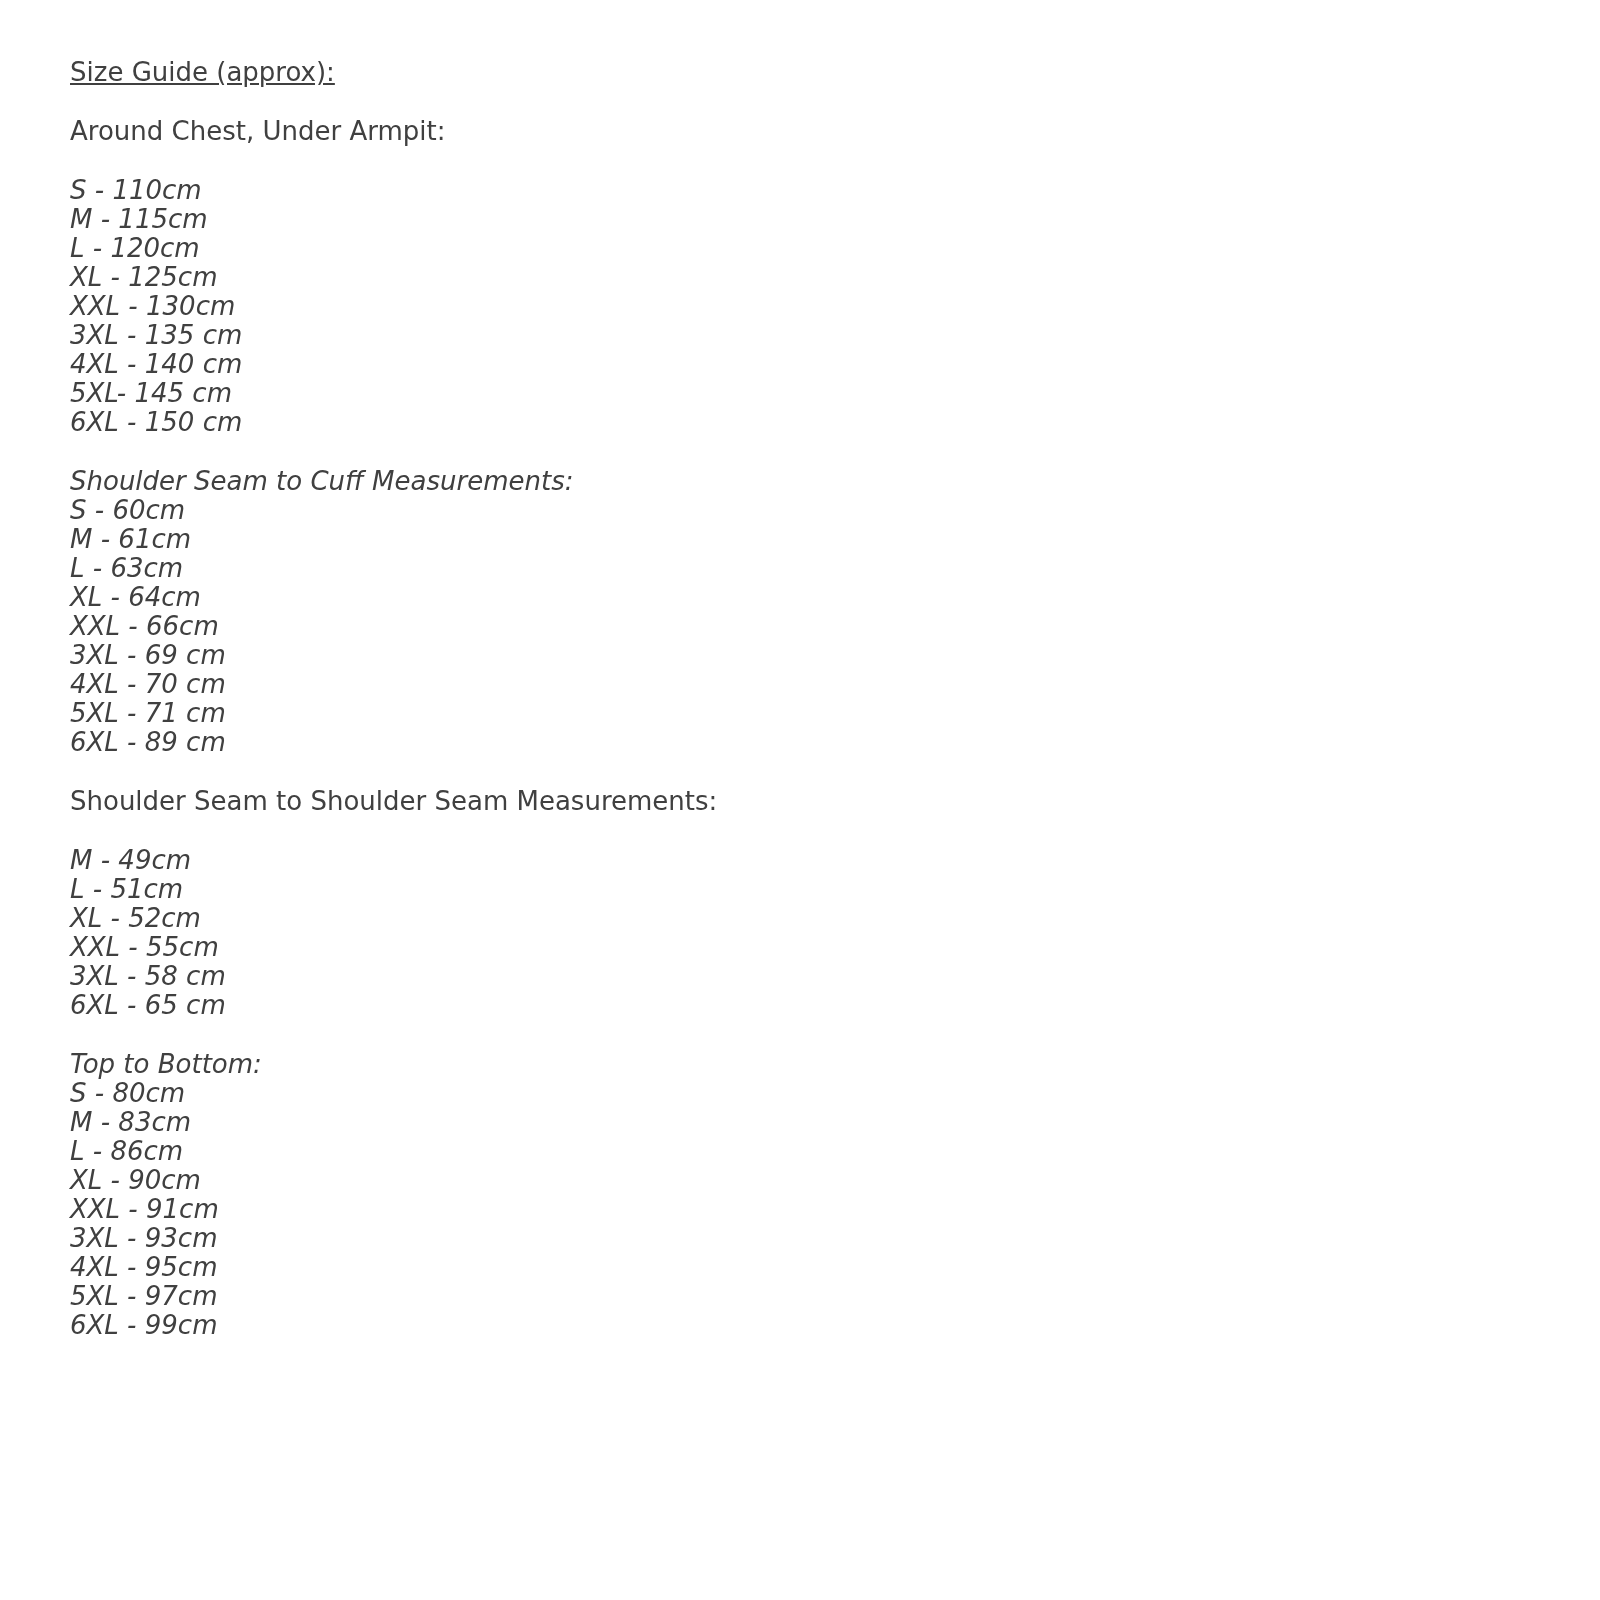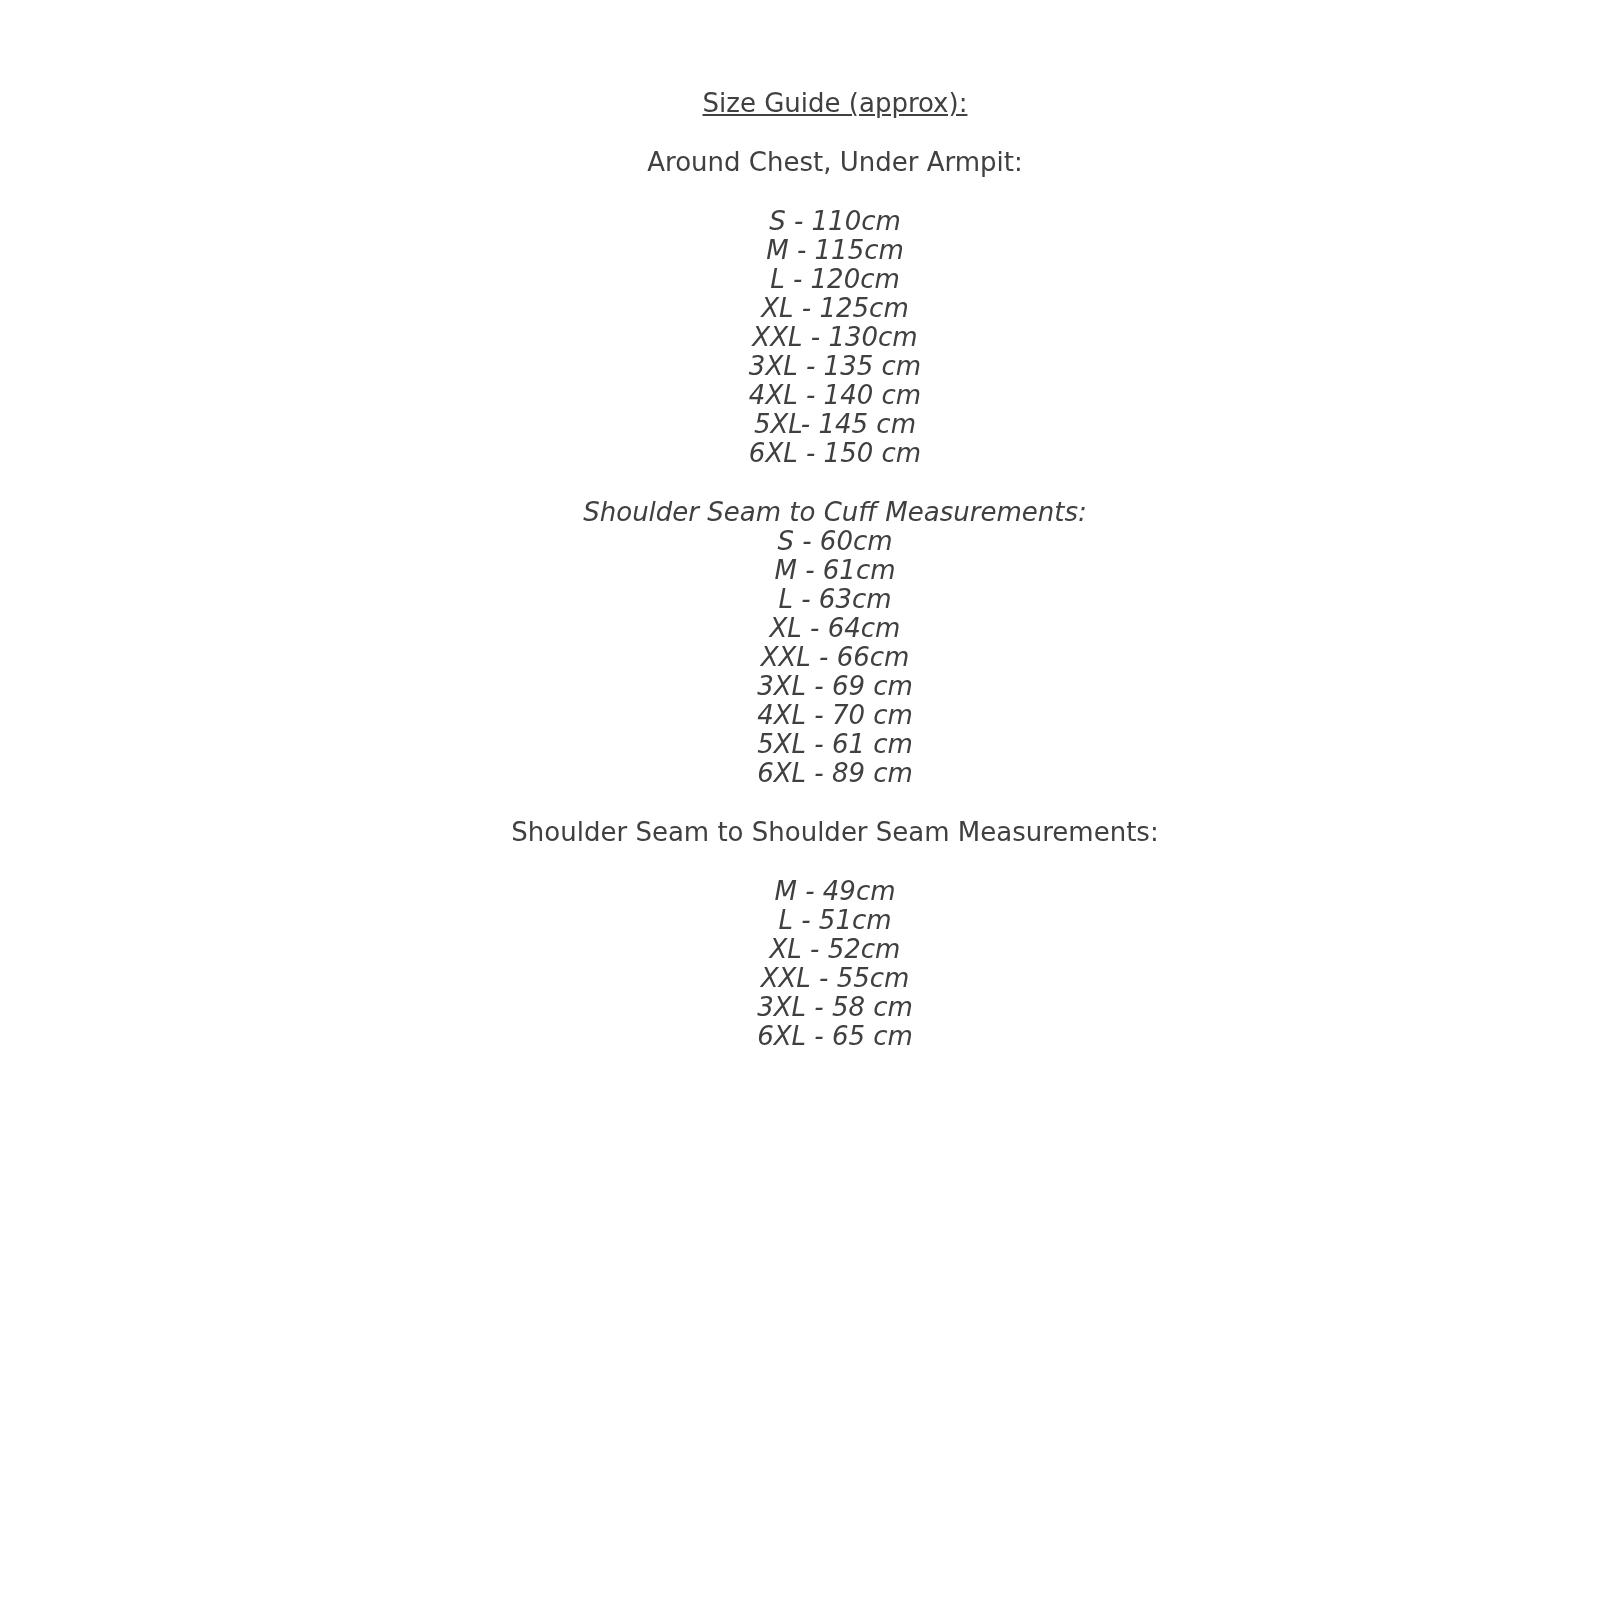--- a/index.html
+++ b/index.html
@@ -11,22 +11,21 @@
     width: 1600px;
     height: 1600px;
     overflow: hidden;
     font-family: "DejaVu Sans", "Liberation Sans", sans-serif;
     font-size: 26px;
     line-height: 29px;
     color: #404040;
   }
   .content {
     
-    padding: 59px 0 0 70px;
-    text-align: center;
+    padding: 28px 0 0 70px;
   }
   .content p {
     margin: 30px 0;
   }
   .line {
     display: block;
     font-style: italic;
   }
   .u {
     text-decoration: underline;
@@ -57,29 +56,41 @@
 
   <p>
     <span class="line">Shoulder Seam to Cuff Measurements:</span>
     <span class="line">S - 60cm</span>
     <span class="line">M - 61cm</span>
     <span class="line">L - 63cm</span>
     <span class="line">XL - 64cm</span>
     <span class="line">XXL - 66cm</span>
     <span class="line">3XL - 69 cm</span>
     <span class="line">4XL - 70 cm</span>
-    <span class="line">5XL - 61 cm</span>
+    <span class="line">5XL - 71 cm</span>
     <span class="line">6XL - 89 cm</span>
   </p>
 
   <p>Shoulder Seam to Shoulder Seam Measurements:</p>
 
   <p>
     <span class="line">M - 49cm</span>
     <span class="line">L - 51cm</span>
     <span class="line">XL - 52cm</span>
     <span class="line">XXL - 55cm</span>
     <span class="line">3XL - 58 cm</span>
     <span class="line">6XL - 65 cm</span>
   </p>
 
+  <p>
+    <span class="line">Top to Bottom:</span>
+    <span class="line">S - 80cm</span>
+    <span class="line">M - 83cm</span>
+    <span class="line">L - 86cm</span>
+    <span class="line">XL - 90cm</span>
+    <span class="line">XXL - 91cm</span>
+    <span class="line">3XL - 93cm</span>
+    <span class="line">4XL - 95cm</span>
+    <span class="line">5XL - 97cm</span>
+    <span class="line">6XL - 99cm</span>
+  </p>
 
 </div>
 
 </body></html>

